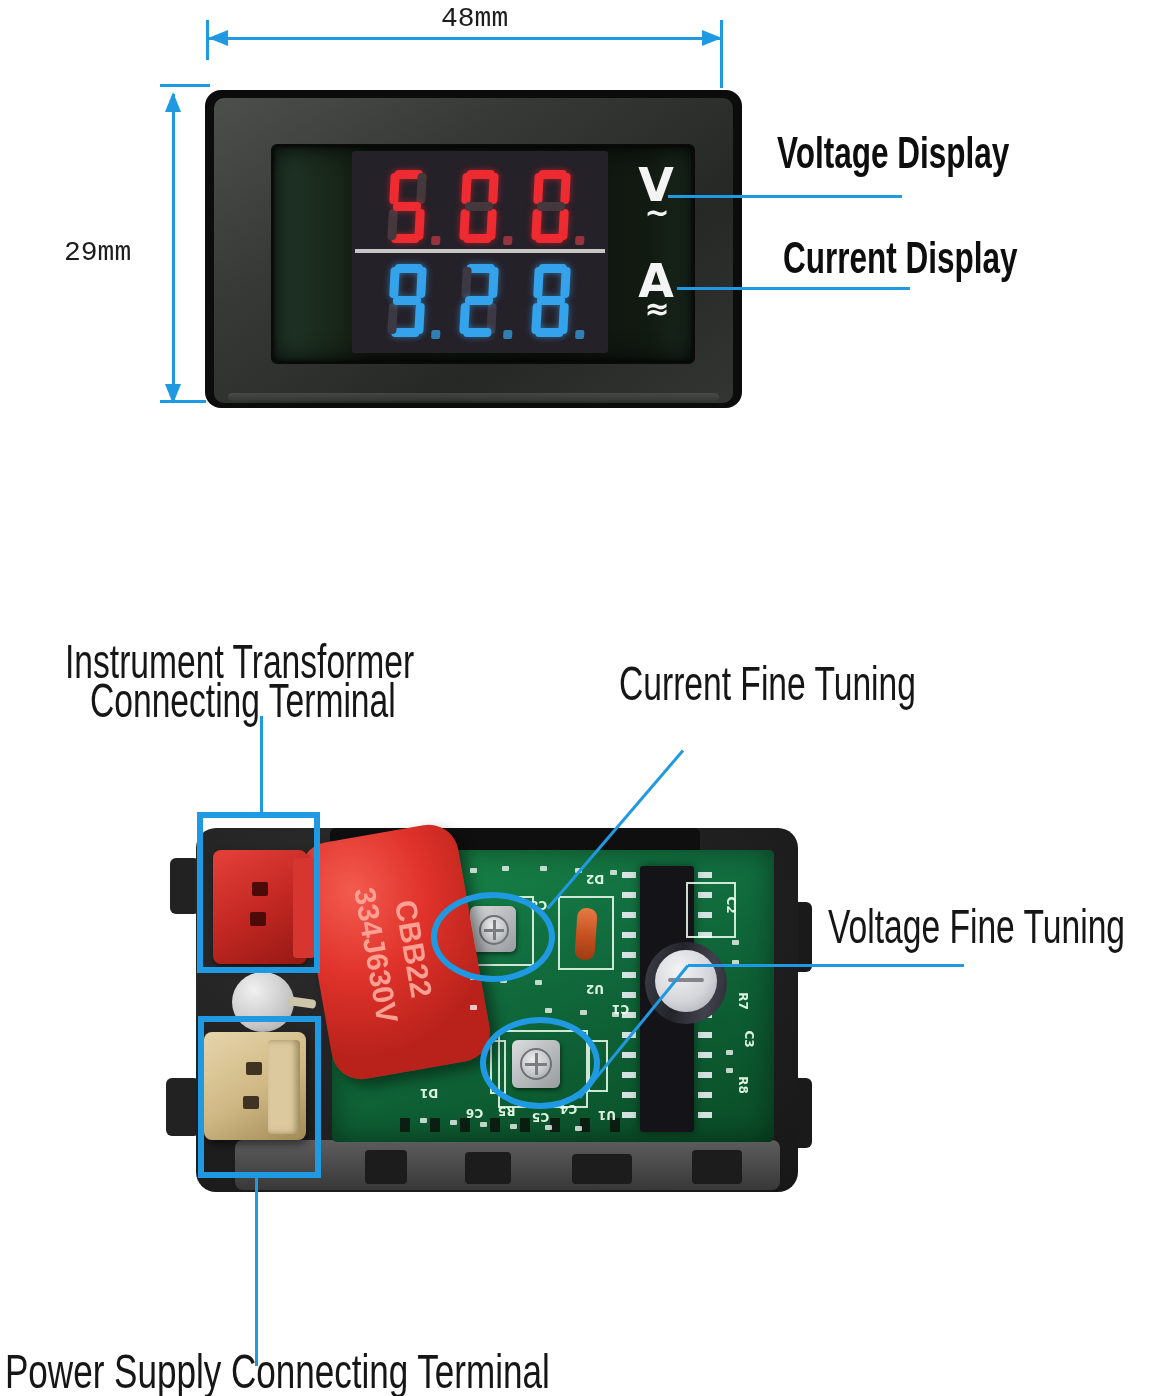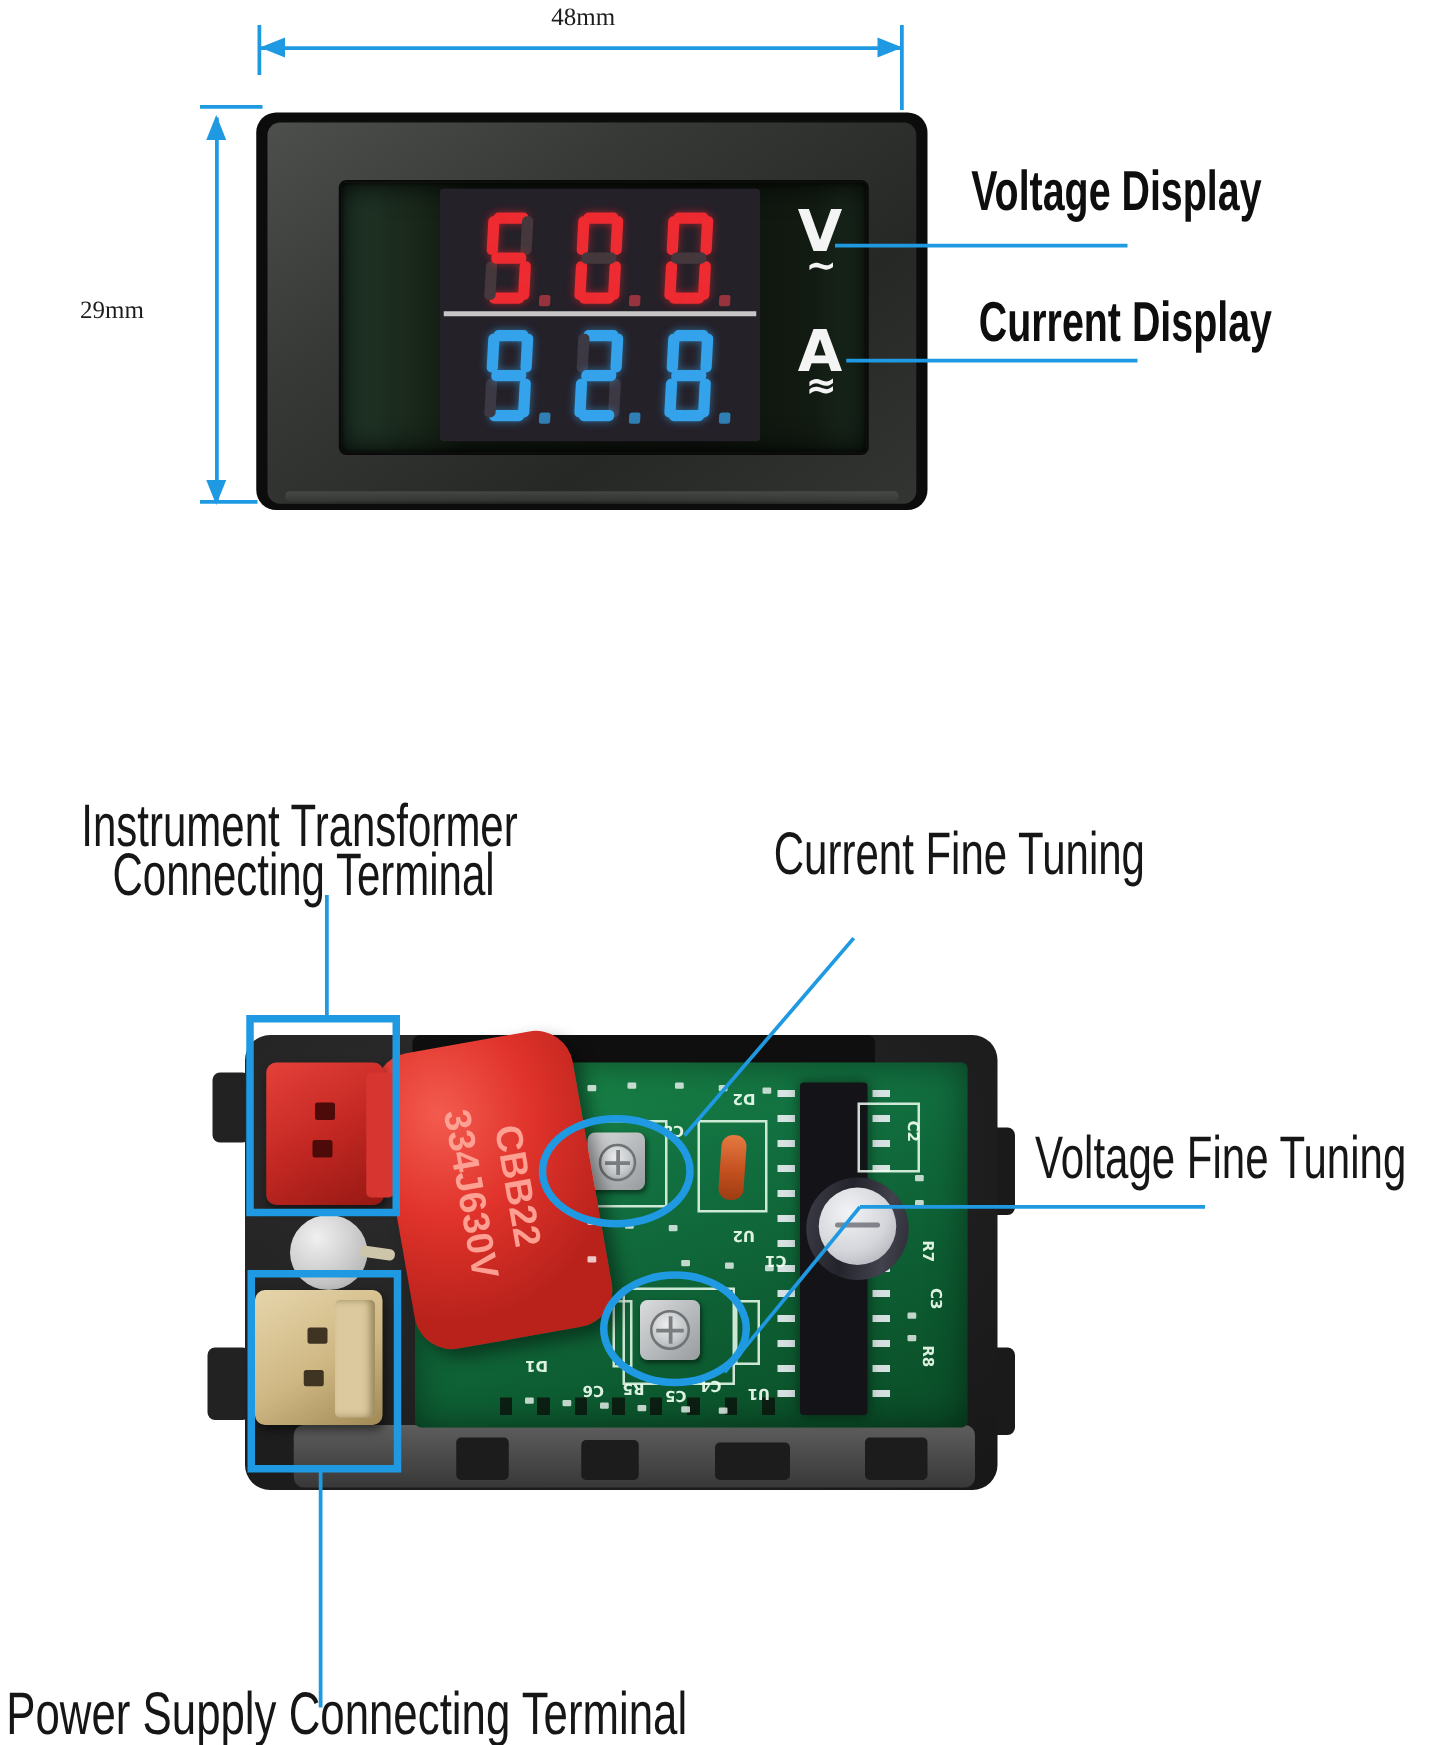--- a/index.html
+++ b/index.html
@@ -10,21 +10,21 @@
   .bline{position:absolute;background:var(--accent);}
   .brect{position:absolute;border:6px solid var(--accent);background:transparent;}
   .bellipse{position:absolute;border:6px solid var(--accent);border-radius:50%;background:transparent;}
   .arr{position:absolute;width:0;height:0;}
   .arr-left{border-top:8px solid transparent;border-bottom:8px solid transparent;border-right:20px solid var(--accent);}
   .arr-right{border-top:8px solid transparent;border-bottom:8px solid transparent;border-left:20px solid var(--accent);}
   .arr-up{border-left:8px solid transparent;border-right:8px solid transparent;border-bottom:20px solid var(--accent);}
   .arr-down{border-left:8px solid transparent;border-right:8px solid transparent;border-top:20px solid var(--accent);}
 
   
-  .dim-label{position:absolute;font-family:Liberation Serif, serif;font-size:20px;color:#1d1d1d;white-space:nowrap;}
+  .dim-label{position:absolute;font-family:Liberation Mono, monospace;font-size:28px;color:#1d1d1d;white-space:nowrap;}
   .label-narrow{position:absolute;font-size:48px;color:#161616;white-space:nowrap;line-height:1;
                 transform:scaleX(.70);transform-origin:0 0;}
   .label-narrow.wide{transform:scaleX(.73);}
   .label-bold{position:absolute;font-size:45px;font-weight:bold;color:#0e0e0e;white-space:nowrap;line-height:1;
               transform:scaleX(.70);transform-origin:0 0;}
 
   
   .front-device{position:absolute;left:205px;top:90px;width:537px;height:318px;background:#0c0c0c;
                 border-radius:16px;}
   .front-bezel{position:absolute;left:9px;top:8px;right:9px;bottom:5px;border-radius:10px;

